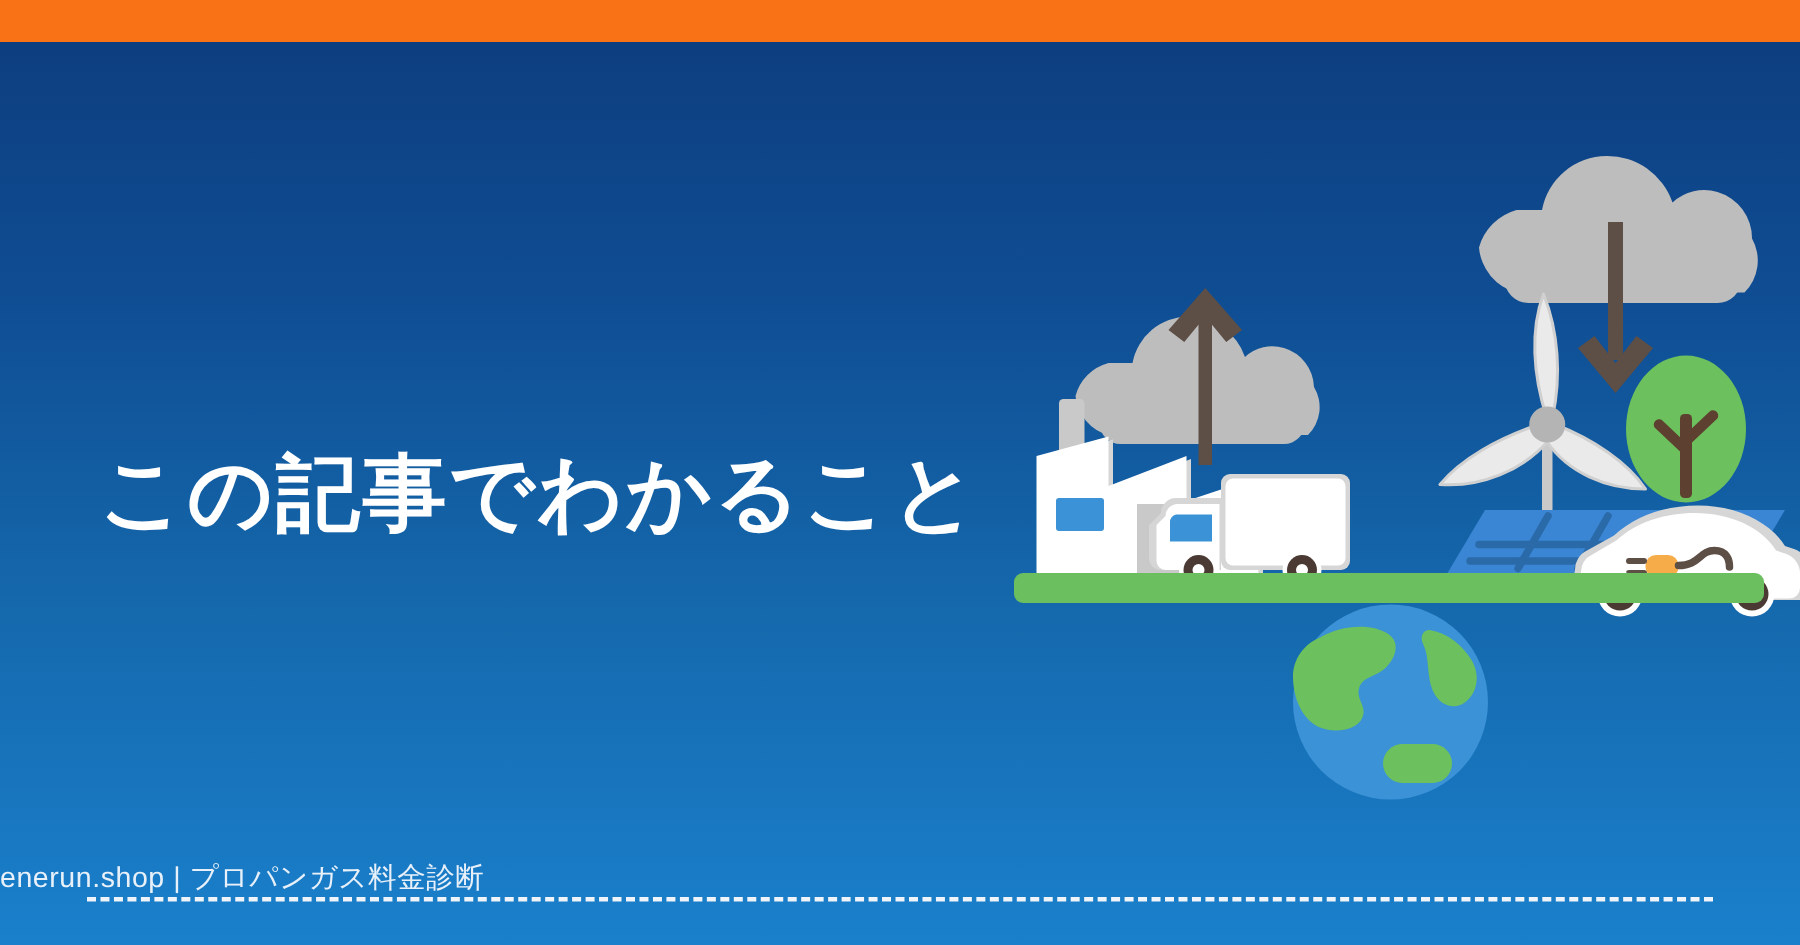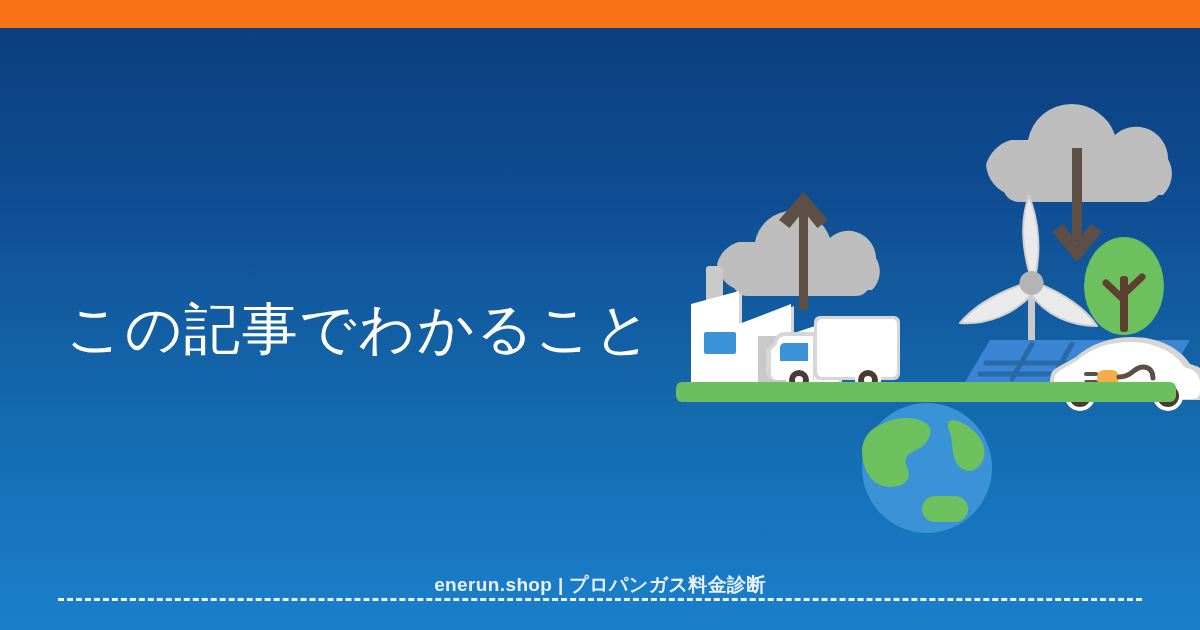--- a/index.html
+++ b/index.html
@@ -30,44 +30,43 @@
   
   .headline {
     position: absolute;
     left: 66px;
     top: 258px;
     width: 560px;
     font-size: 56px;
     line-height: 1.18;
     letter-spacing: 0.03em;
     color: #ffffff;
-    font-weight: 400;
+    font-weight: 700;
     white-space: nowrap;
   }
 
   
   .footer-rule {
     position: absolute;
     left: 58px;
     top: 598px;
     width: 1084px;
     height: 0;
     border-top: 3px dashed #eef4fa;
   }
   .footer-text {
     position: absolute;
     left: 0;
     top: 572px;
     width: 1200px;
-    text-align: center;
+    text-align: left;
     font-size: 19px;
     letter-spacing: 0.02em;
     color: #e8f1fa;
     white-space: nowrap;
-    font-weight: bold;
   }
 
   
   .illustration {
     position: absolute;
     left: 660px;
     top: 80px;
     width: 540px;
     height: 470px;
   }

